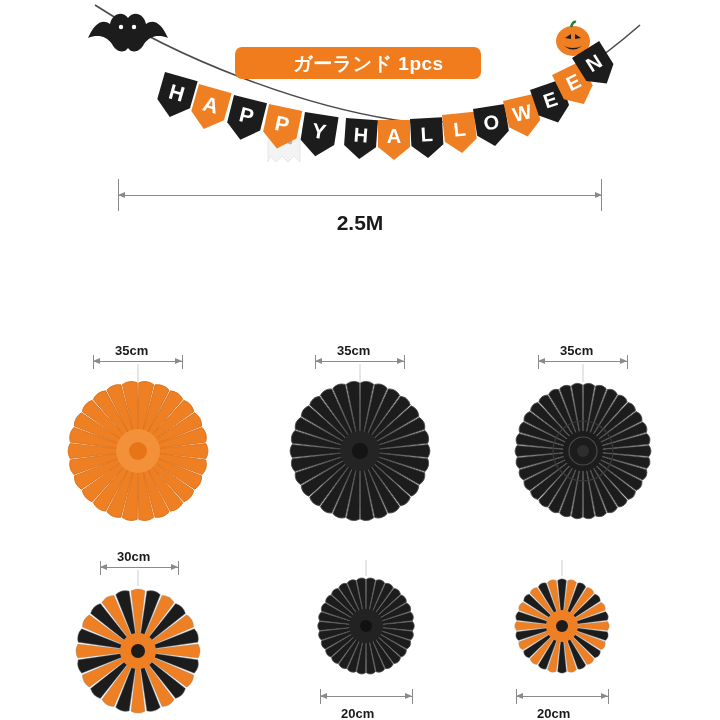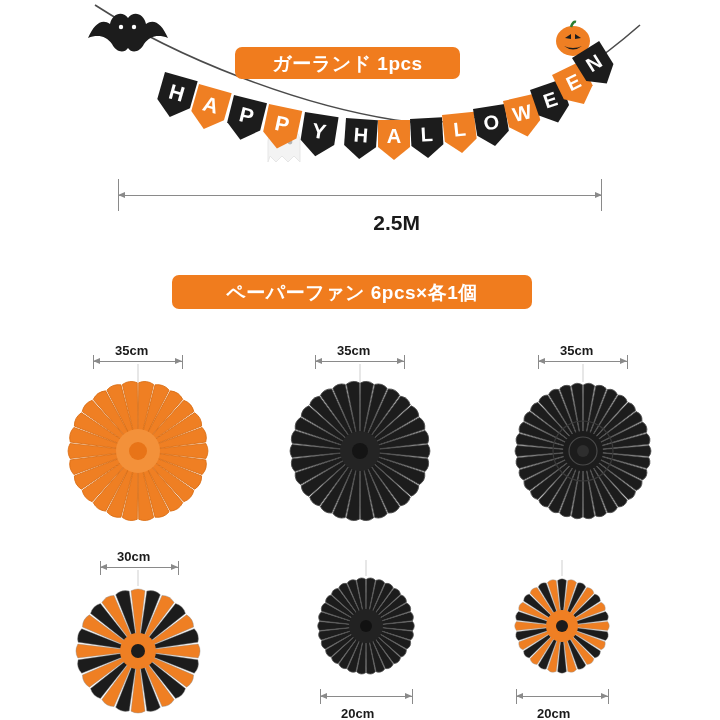--- a/index.html
+++ b/index.html
@@ -35,20 +35,21 @@
     align-items: center;
     justify-content: center;
     white-space: nowrap;
     line-height: 1;
   }
   #badge-garland {
     left: 235px;
     top: 47px;
     width: 225px;
     height: 32px;
+    padding-left: 21px;
   }
   #badge-fan {
     left: 172px;
     top: 275px;
     width: 360px;
     height: 34px;
   }
 
   
   .garland-area {
@@ -78,21 +79,21 @@
     border-bottom: 3.5px solid transparent;
   }
   .arrow-l { border-right: 7px solid #8a8a8a; }
   .arrow-r { border-left: 7px solid #8a8a8a; }
 
   .dim-label {
     position: absolute;
     font-size: 14px;
     font-weight: 700;
     color: #1a1a1a;
-    text-align: right;
+    text-align: center;
     line-height: 1;
   }
   #label-25m {
     left: 300px;
     top: 212px;
     width: 120px;
     font-size: 21px;
   }
 
   
@@ -207,21 +208,20 @@
     <div class="hline" style="left:118px; top:195px; width:484px;"></div>
     <div class="arrow-l" style="left:118px; top:191.5px;"></div>
     <div class="arrow-r" style="left:595px; top:191.5px;"></div>
     <div class="tick" style="left:118px; top:179px; height:32px;"></div>
     <div class="tick" style="left:601px; top:179px; height:32px;"></div>
   </div>
 
   <div class="badge" id="badge-garland">ガーランド 1pcs</div>
   <div class="dim-label" id="label-25m">2.5M</div>
 
-  <div class="badge" id="badge-fan">ペーパーファン 6pcs×各1個</div>
 
   <div class="fan-cell" style="left:43px; top:350px;">
     <div class="hline" style="left:50px; top:11px; width:89px;"></div>
     <div class="arrow-l" style="left:50px; top:7.5px;"></div>
     <div class="arrow-r" style="left:132px; top:7.5px;"></div>
     <div class="tick" style="left:50px; top:5px; height:14px;"></div>
     <div class="tick" style="left:139px; top:5px; height:14px;"></div>
     <div class="fan-dim-label" style="left:72px; top:-7px;">35cm</div>
 
     <svg width="190" height="180" viewBox="0 0 190 180">

